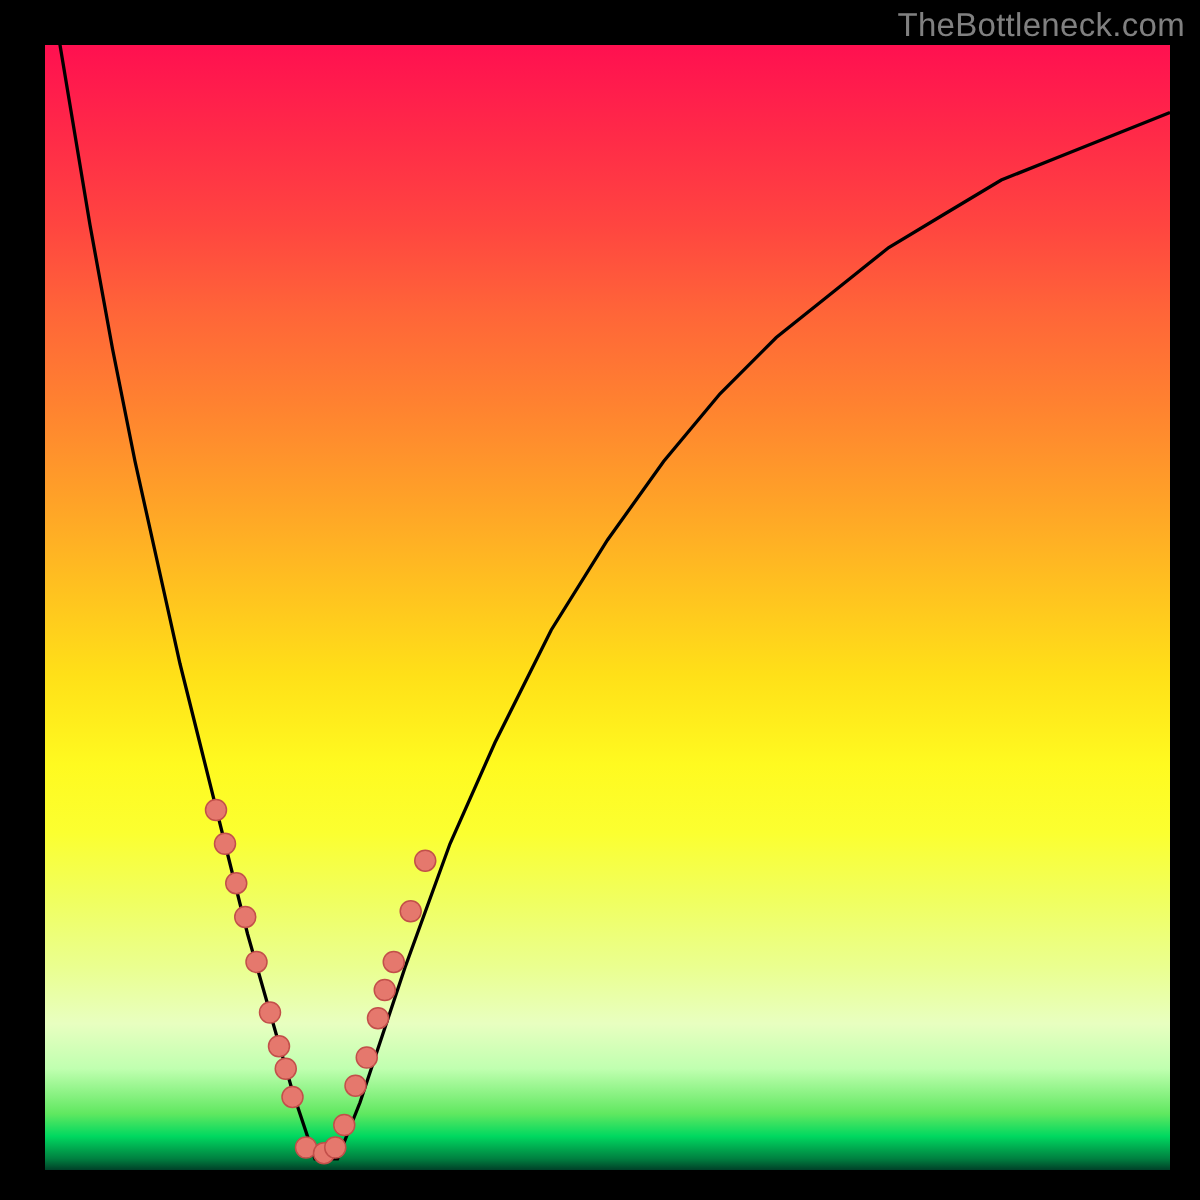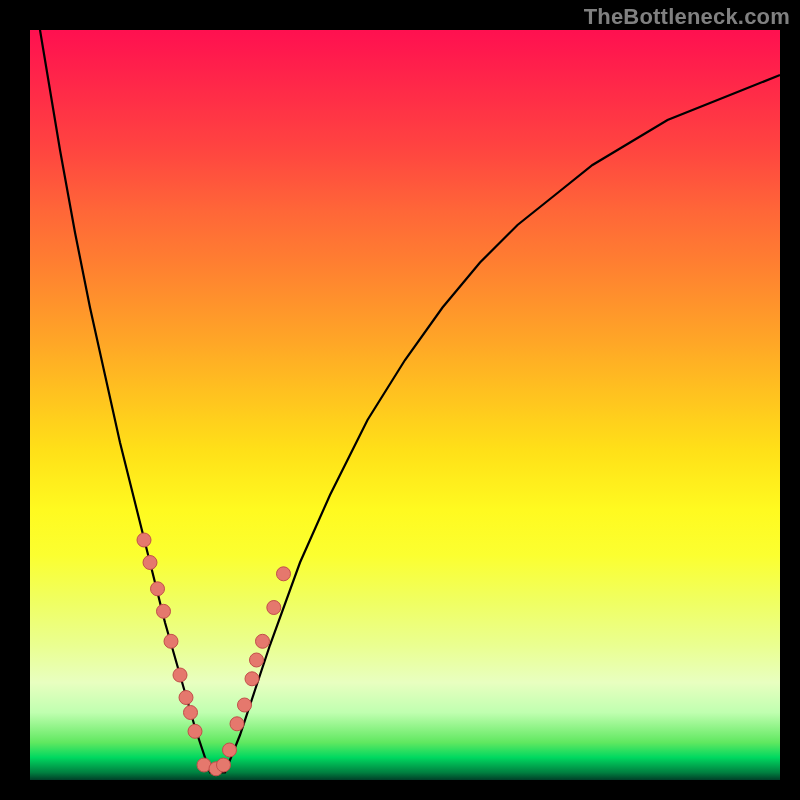--- a/index.html
+++ b/index.html
@@ -36,21 +36,21 @@
       #008040 99%,
       #004028 100%
     );
   }
   .watermark {
     position: absolute;
     top: 4px;
     right: 10px;
     font-family: Arial, Helvetica, sans-serif;
     font-size: 22px;
-    font-weight: bold;
+    font-weight: normal;
     color: #808080;
     letter-spacing: 0.2px;
     z-index: 10;
   }
   svg.curve {
     position: absolute;
     left: 0; top: 0;
     width: 750px;
     height: 750px;
     overflow: visible;

